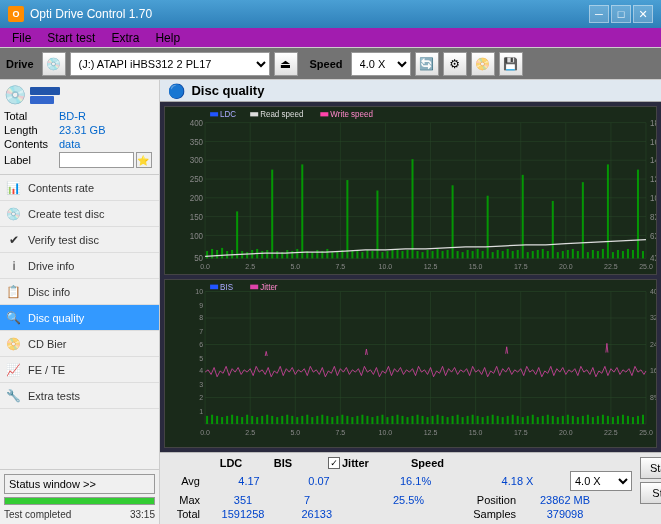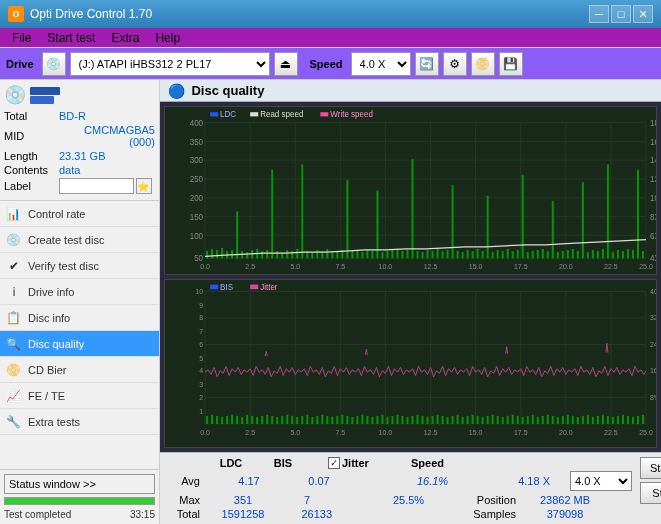--- a/index.html
+++ b/index.html
@@ -25,21 +25,21 @@
       border-bottom: 1px solid #ccc;
       height: 20px;
       display: flex;
       align-items: center;
       padding: 0 4px;
     }
     .menu-item { padding: 2px 8px; font-size: 12px; cursor: pointer; color: #000; }
 
     
     .drive-toolbar {
-      background: #8b5cf6;
+      background: #737373;
       border-bottom: 1px solid #ccc;
       height: 32px;
       display: flex;
       align-items: center;
       padding: 2px 6px;
       gap: 4px;
     }
     .toolbar-label { font-size: 11px; font-weight: bold; margin-right: 4px; }
     .drive-select {
       height: 24px;
@@ -209,43 +209,39 @@
           <div style="width:30px; height:8px; background:#2255aa; border-radius:1px;"></div>
           <div style="width:24px; height:8px; background:#3366cc; border-radius:1px;"></div>
         </div>
       </div>
       <div class="disc-fields">
         <div class="disc-row">
           <span class="disc-key">Total</span>
           <span class="disc-val disc-val-blue">BD-R</span>
         </div>
         <div class="disc-row">
-          <span class="disc-key">MID</span>
-          <span class="disc-val disc-val-blue">CMCMAGBA5 (000)</span>
-        </div>
-        <div class="disc-row">
           <span class="disc-key">Length</span>
           <span class="disc-val disc-val-blue">23.31 GB</span>
         </div>
         <div class="disc-row">
           <span class="disc-key">Contents</span>
           <span class="disc-val disc-val-blue">data</span>
         </div>
         <div class="disc-row">
           <span class="disc-key">Label</span>
           <input class="label-input" type="text" style="">
           <div class="label-btn">⭐</div>
         </div>
       </div>
     </div>
 
     <div class="nav-items">
       <div class="nav-item">
         <span class="nav-item-icon">📊</span>
-        <span>Control rate</span>
+        <span>Contents rate</span>
       </div>
       <div class="nav-item">
         <span class="nav-item-icon">💿</span>
         <span>Create test disc</span>
       </div>
       <div class="nav-item">
         <span class="nav-item-icon">✔</span>
         <span>Verify test disc</span>
       </div>
       <div class="nav-item">
@@ -652,22 +648,22 @@
           </div>
           <span style="text-align:center; font-weight:bold;">Speed</span>
           <span></span>
         </div>
 
         <div style="display: grid; grid-template-columns: 38px 50px 50px 16px 65px 65px 62px; font-size: 11px; gap: 20px; align-items: center;">
           <span style="text-align:right; padding-right:4px;">Avg</span>
           <span style="text-align:center; color:#0044cc;">4.17</span>
           <span style="text-align:center; color:#0044cc;">0.07</span>
           <span></span>
-          <span style="text-align:center; color:#0044cc;font-style:italic;">16.1%</span>
-          <span style="text-align:right; color:#0044cc;">4.18 X</span>
+          <span style="text-align:left; color:#0044cc;">16.1%</span>
+          <span style="text-align:center; color:#0044cc;">4.18 X</span>
           <select style="height:20px; border:1px solid #888; font-size:11px; background:white;">
             <option>4.0 X</option>
           </select>
         </div>
 
         <div style="display: grid; grid-template-columns: 38px 50px 50px 16px 65px 65px 62px; font-size: 11px; gap: 14px; align-items: center;">
           <span style="text-align:right; padding-right:4px;">Max</span>
           <span style="text-align:center; color:#0044cc;">351</span>
           <span style="text-align:center; color:#0044cc;">7</span>
           <span></span>

